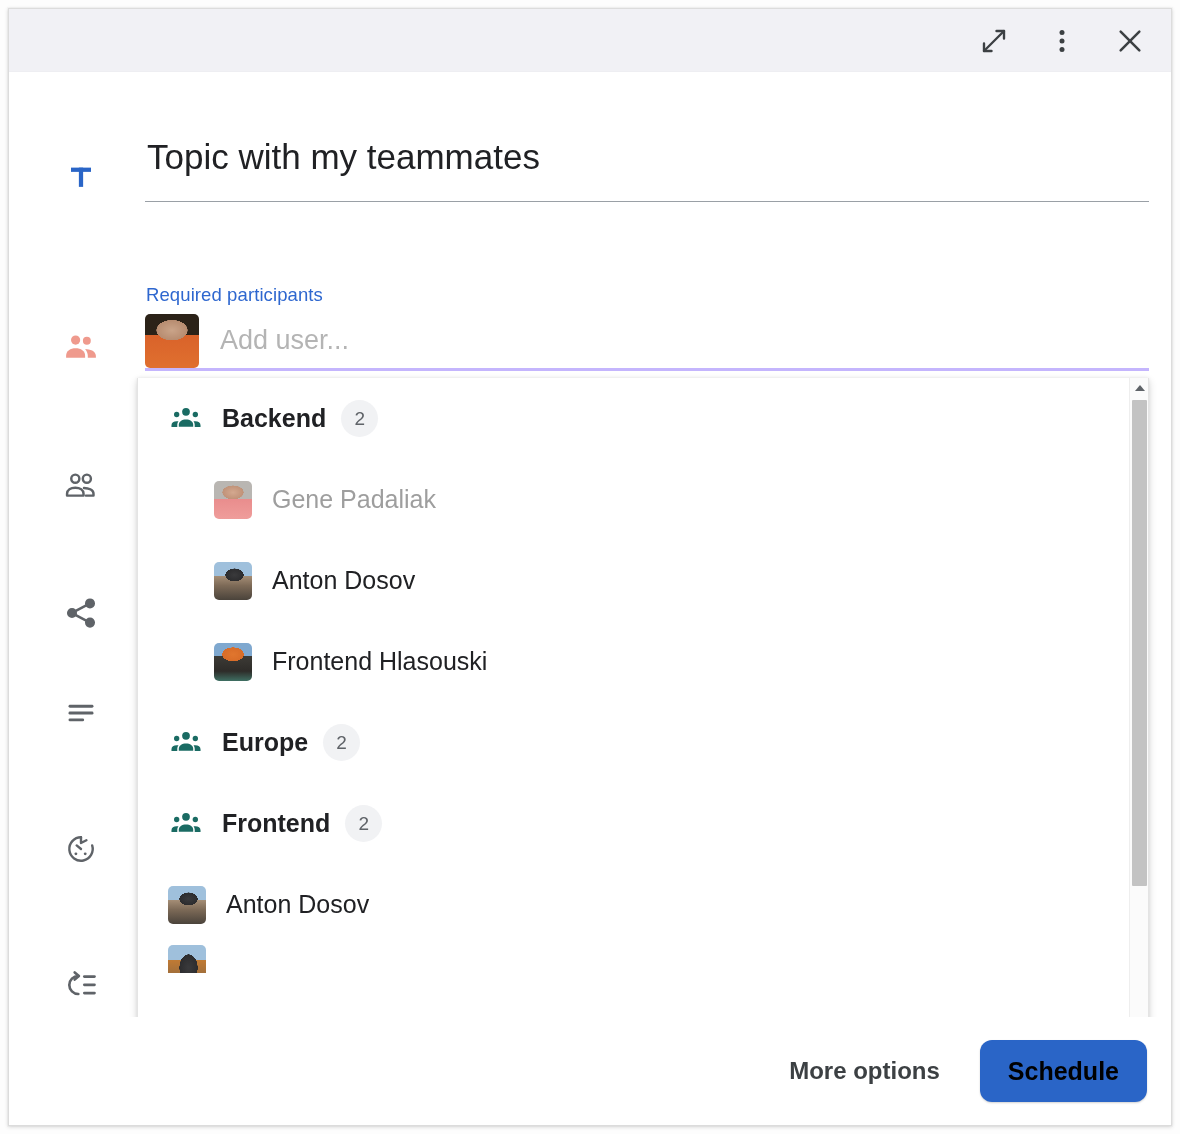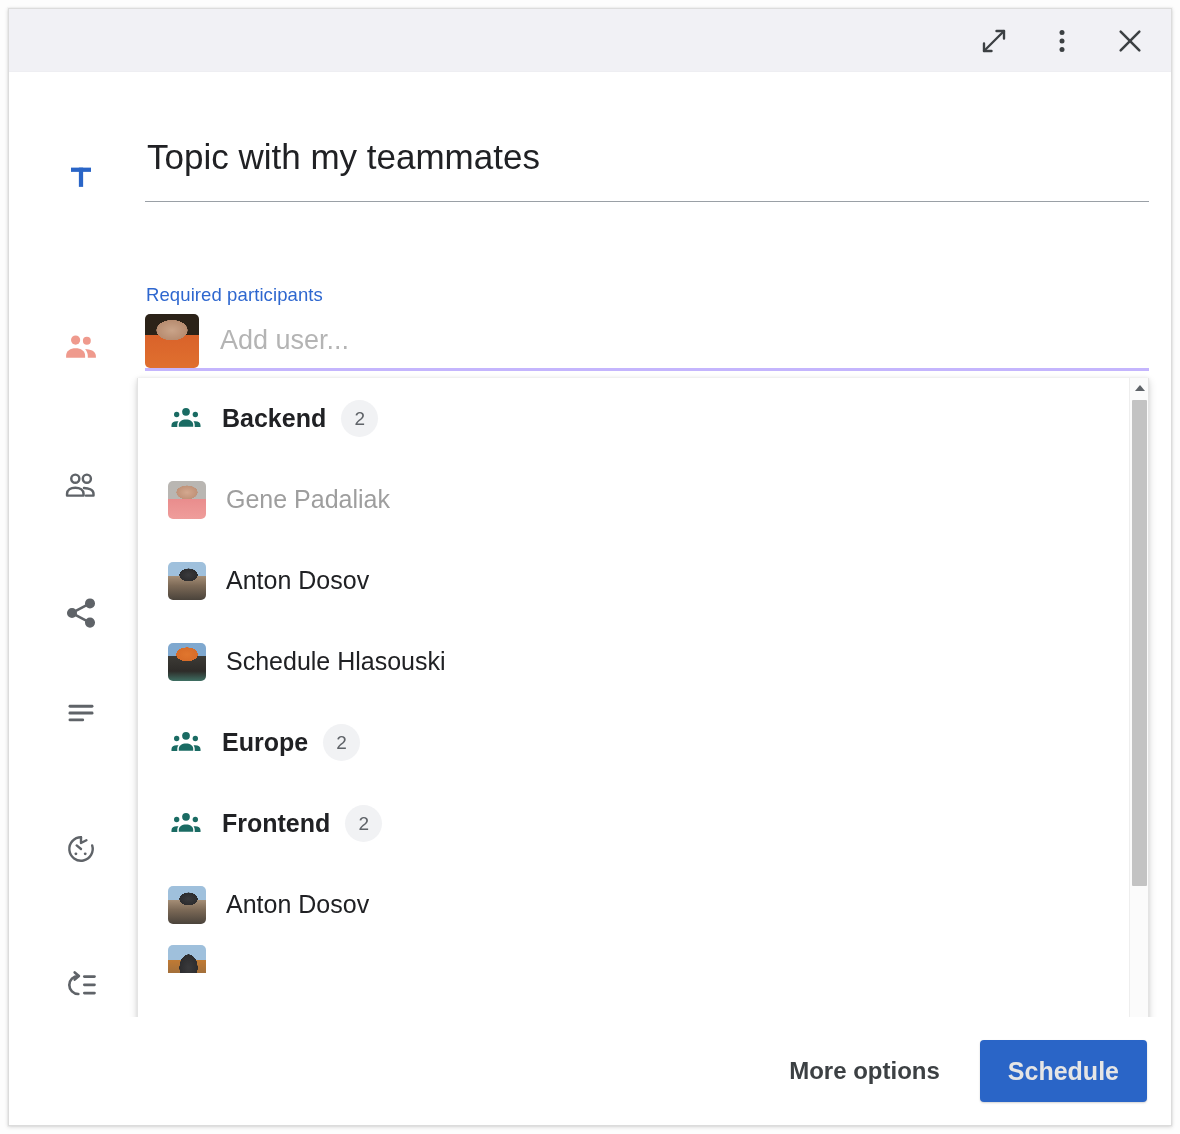--- a/index.html
+++ b/index.html
@@ -131,21 +131,21 @@
     left: 0; top: 0; right: 19px; bottom: 0;
     overflow: hidden;
   }
   .dd-item {
     display: flex; align-items: center;
     height: 81px;
     padding-left: 32px;
     cursor: pointer;
   }
   .dd-item.member { padding-left: 58px; }
-  .dd-item.member.nested { padding-left: 30px; }
+  .dd-item.member.nested { padding-left: 76px; }
   .dd-item.flat-member { padding-left: 30px; }
   .grp-icon {
     width: 32px; height: 32px;
     flex: 0 0 auto;
     color: #1a6b63;
     display: flex; align-items: center; justify-content: center;
   }
   .grp-icon svg { display: block; }
   .dd-label {
     font-size: 25px;
@@ -224,25 +224,25 @@
   }
   .more-options {
     font-size: 24px;
     color: #3c4043;
     font-weight: bold;
     cursor: pointer;
     padding: 8px 12px;
   }
   .schedule-btn {
     background: #2a65c7;
-    color: #e5e5e5;
+    color: #000000;
     font-size: 25px;
     font-weight: bold;
     border: none;
-    border-radius: 4px;
+    border-radius: 12px;
     padding: 0 28px;
     height: 62px;
     cursor: pointer;
     font-family: "Liberation Sans", sans-serif;
     box-shadow: 0 1px 2px rgba(0,0,0,.18);
   }
 
   
   .av-gene-chip {
     background:
@@ -399,21 +399,21 @@
             <div class="dd-item member nested">
               <span class="dd-avatar av-gene-small"></span>
               <span class="dd-person disabled">Gene Padaliak</span>
             </div>
             <div class="dd-item member nested">
               <span class="dd-avatar av-anton"></span>
               <span class="dd-person">Anton Dosov</span>
             </div>
             <div class="dd-item member nested">
               <span class="dd-avatar av-siarhei"></span>
-              <span class="dd-person">Schedule Hlasouski</span>
+              <span class="dd-person">Frontend Hlasouski</span>
             </div>
             <div class="dd-item">
               <span class="grp-icon">
                 <svg width="32" height="32" viewBox="0 0 24 24" fill="currentColor">
                   <circle cx="12" cy="6.6" r="2.9"></circle>
                   <path d="M6.6 16.4c0-2.7 2.4-4.1 5.4-4.1s5.4 1.4 5.4 4.1v1.5H6.6z"></path>
                   <circle cx="5.0" cy="8.6" r="2.0"></circle>
                   <path d="M1.1 16.6c0-2.0 1.7-3.0 3.9-3.0.5 0 1 .04 1.4.12-.6.8-.95 1.8-.95 3.0v1.2H1.1z"></path>
                   <circle cx="19.0" cy="8.6" r="2.0"></circle>
                   <path d="M22.9 16.6c0-2.0-1.7-3.0-3.9-3.0-.5 0-1 .04-1.4.12.6.8.95 1.8.95 3.0v1.2h4.35z"></path>

